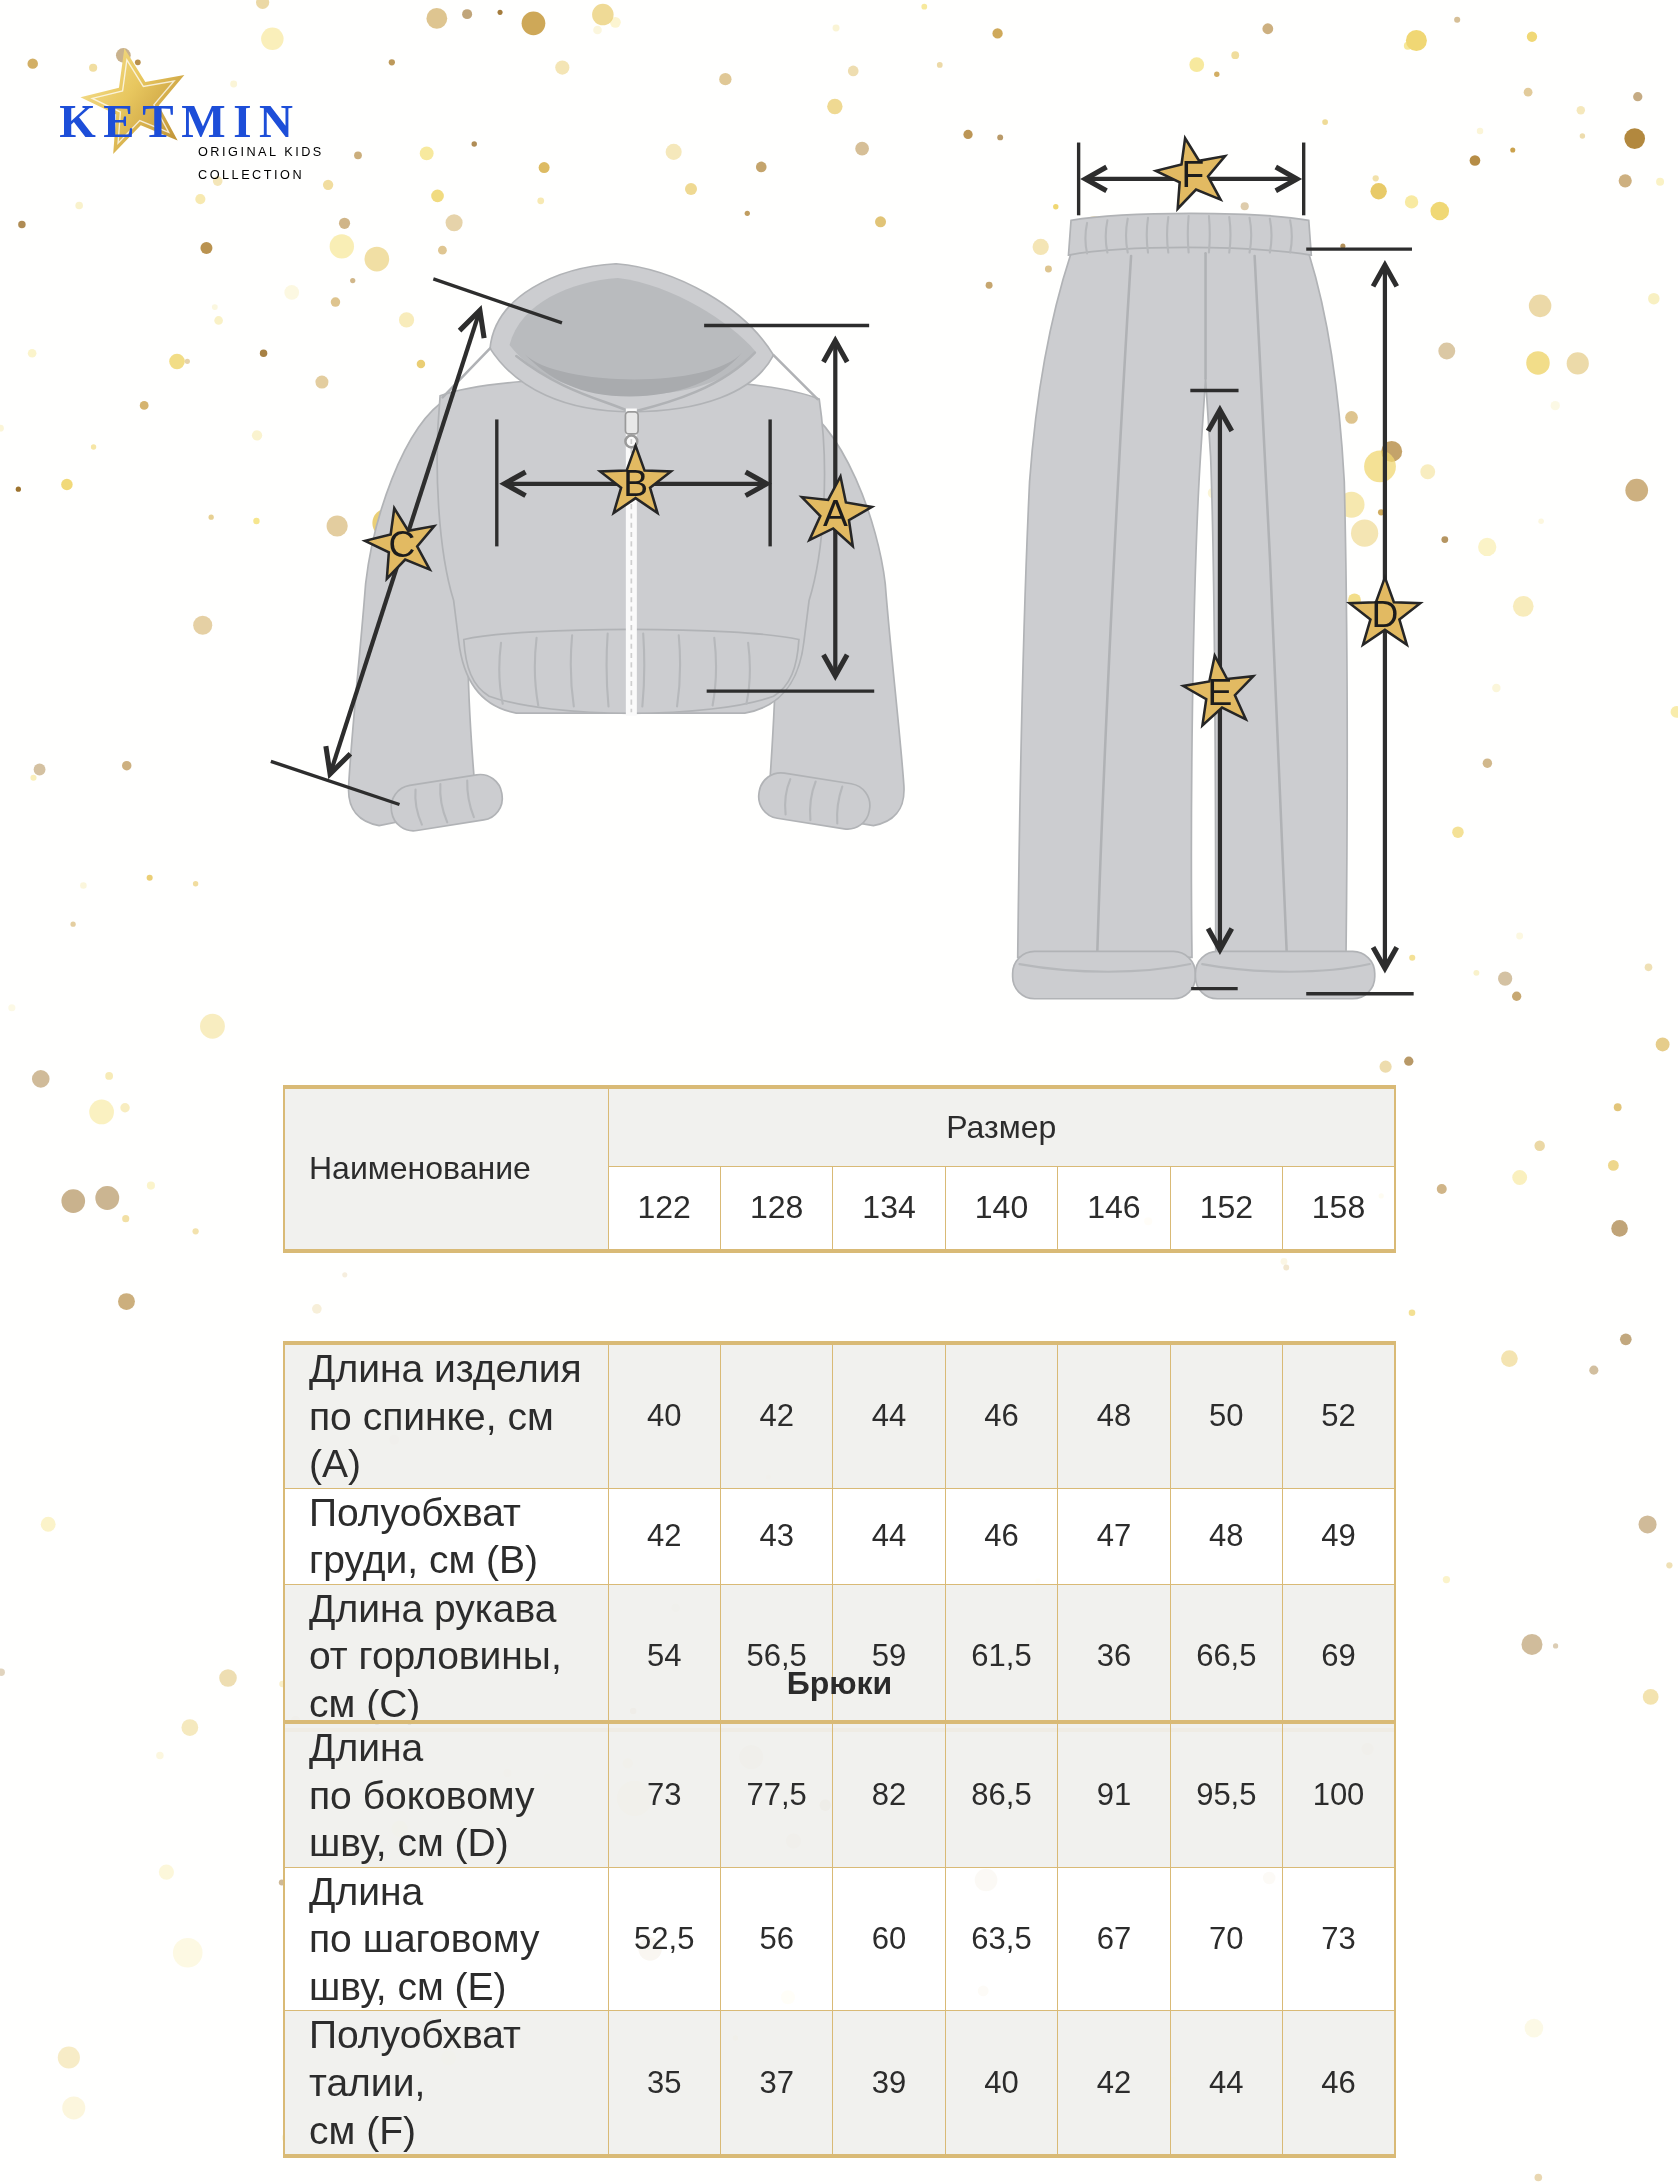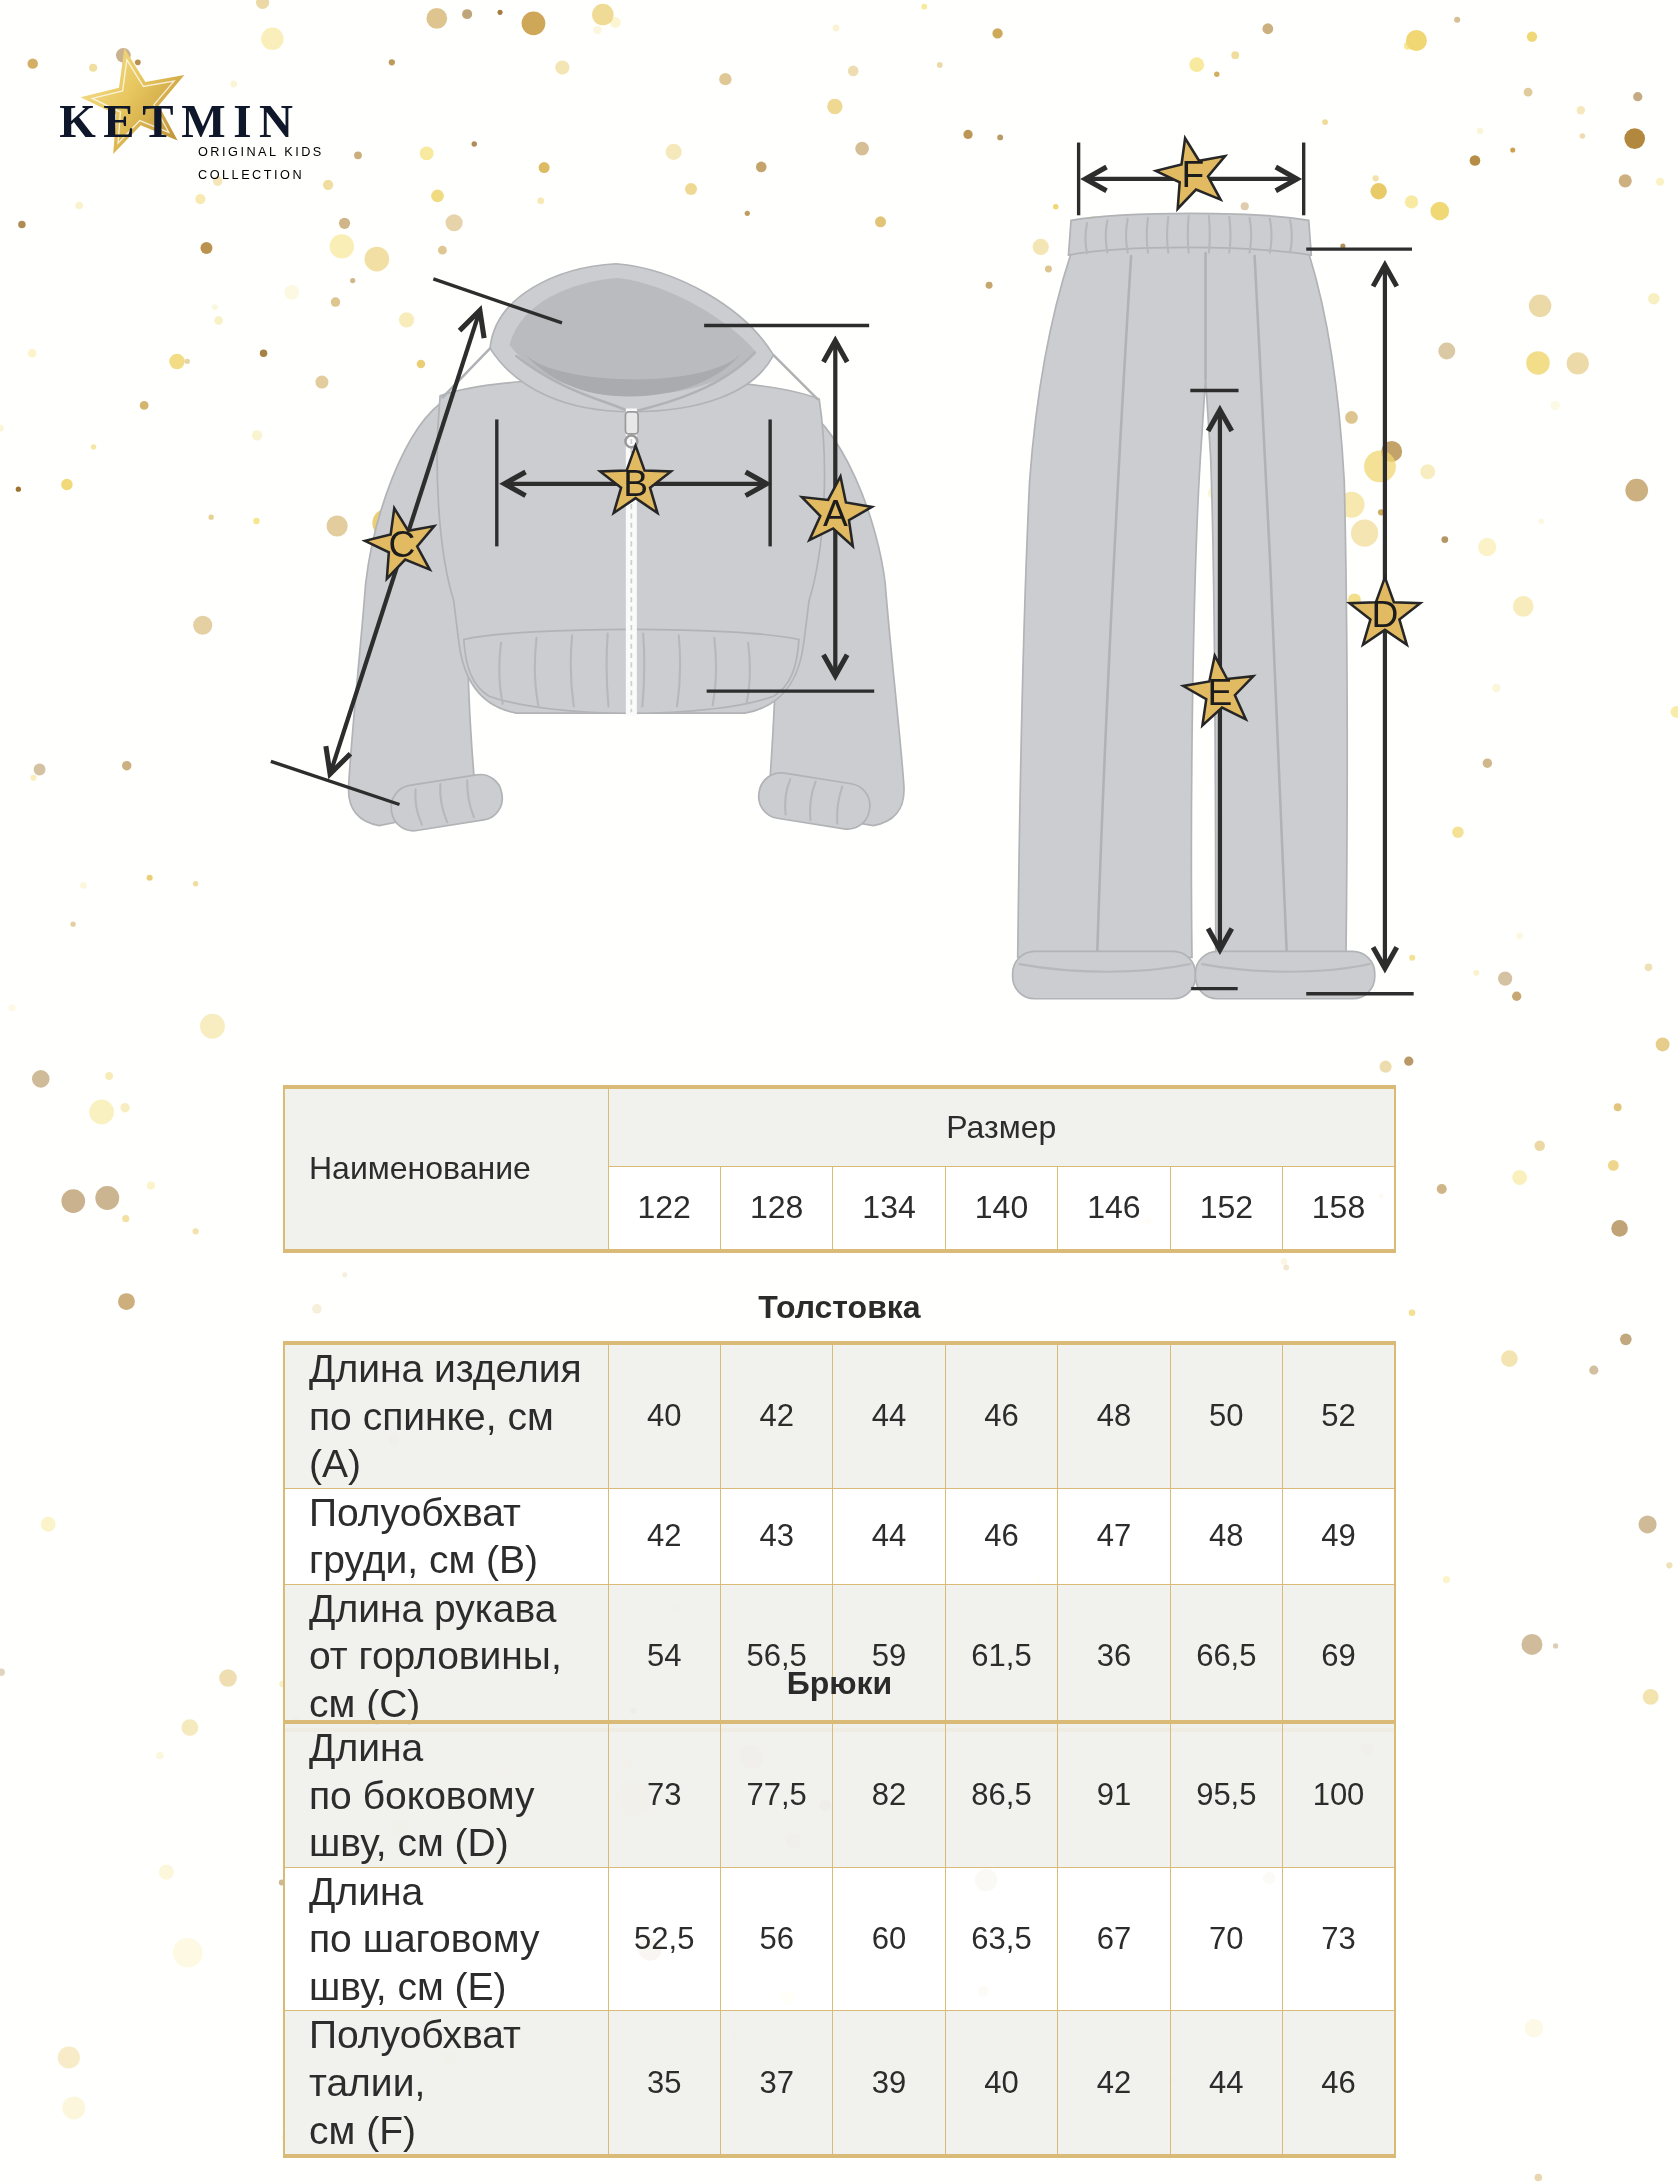--- a/index.html
+++ b/index.html
@@ -3,21 +3,21 @@
 <meta charset="utf-8">
 <style>
   html,body{margin:0;padding:0;background:#ffffff;}
   #page{position:relative;width:1678px;height:2183px;background:#fffffe;overflow:hidden;
         font-family:"Liberation Sans",sans-serif;color:#2b2b2b;}
   #confetti{position:absolute;left:0;top:0;z-index:0;}
   
   #logo{position:absolute;left:49px;top:30.5px;width:338px;height:169px;z-index:2;}
   #logo-star-svg{position:absolute;left:15.2px;top:0px;}
   #brand-name{position:absolute;left:10.2px;top:63px;font-family:"Liberation Serif",serif;
-     font-weight:bold;font-size:47px;letter-spacing:7.6px;color:#0f172a;}
+     font-weight:bold;font-size:47px;letter-spacing:7.6px;color:#1d4ed8;}
   #brand-tagline{position:absolute;left:149px;top:110px;font-size:12.7px;letter-spacing:2.5px;
      color:#000000;line-height:23px;white-space:pre-line;}
   
   #hoodie-svg{position:absolute;left:237px;top:245px;z-index:1;}
   #pants-svg{position:absolute;left:965px;top:118px;z-index:1;}
   .garment{fill:#cccdd0;stroke:#b1b3b6;stroke-width:2px;}
   .garment-dark{fill:#b9bbbe;stroke:none;}
   .garment-deep{fill:#a9abae;stroke:none;}
   .seam{fill:none;stroke:#b0b2b5;stroke-width:3px;stroke-linecap:round;}
   .ripple{fill:none;stroke:#b6b8bb;stroke-width:2.5px;stroke-linecap:round;}
@@ -450,21 +450,20 @@
       <td class="plain bold">128</td>
       <td class="plain bold">134</td>
       <td class="plain bold">140</td>
       <td class="plain bold">146</td>
       <td class="plain bold">152</td>
       <td class="plain bold">158</td>
     </tr>
   </tbody>
     </table>
 
-  <div class="section-title" style="top:1289px;">Толстовка</div>
 
   <table class="size-table" style="top:1341px;">
     <colgroup>
         <col style="width:324px">
         <col>
         <col>
         <col>
         <col>
         <col>
         <col>

